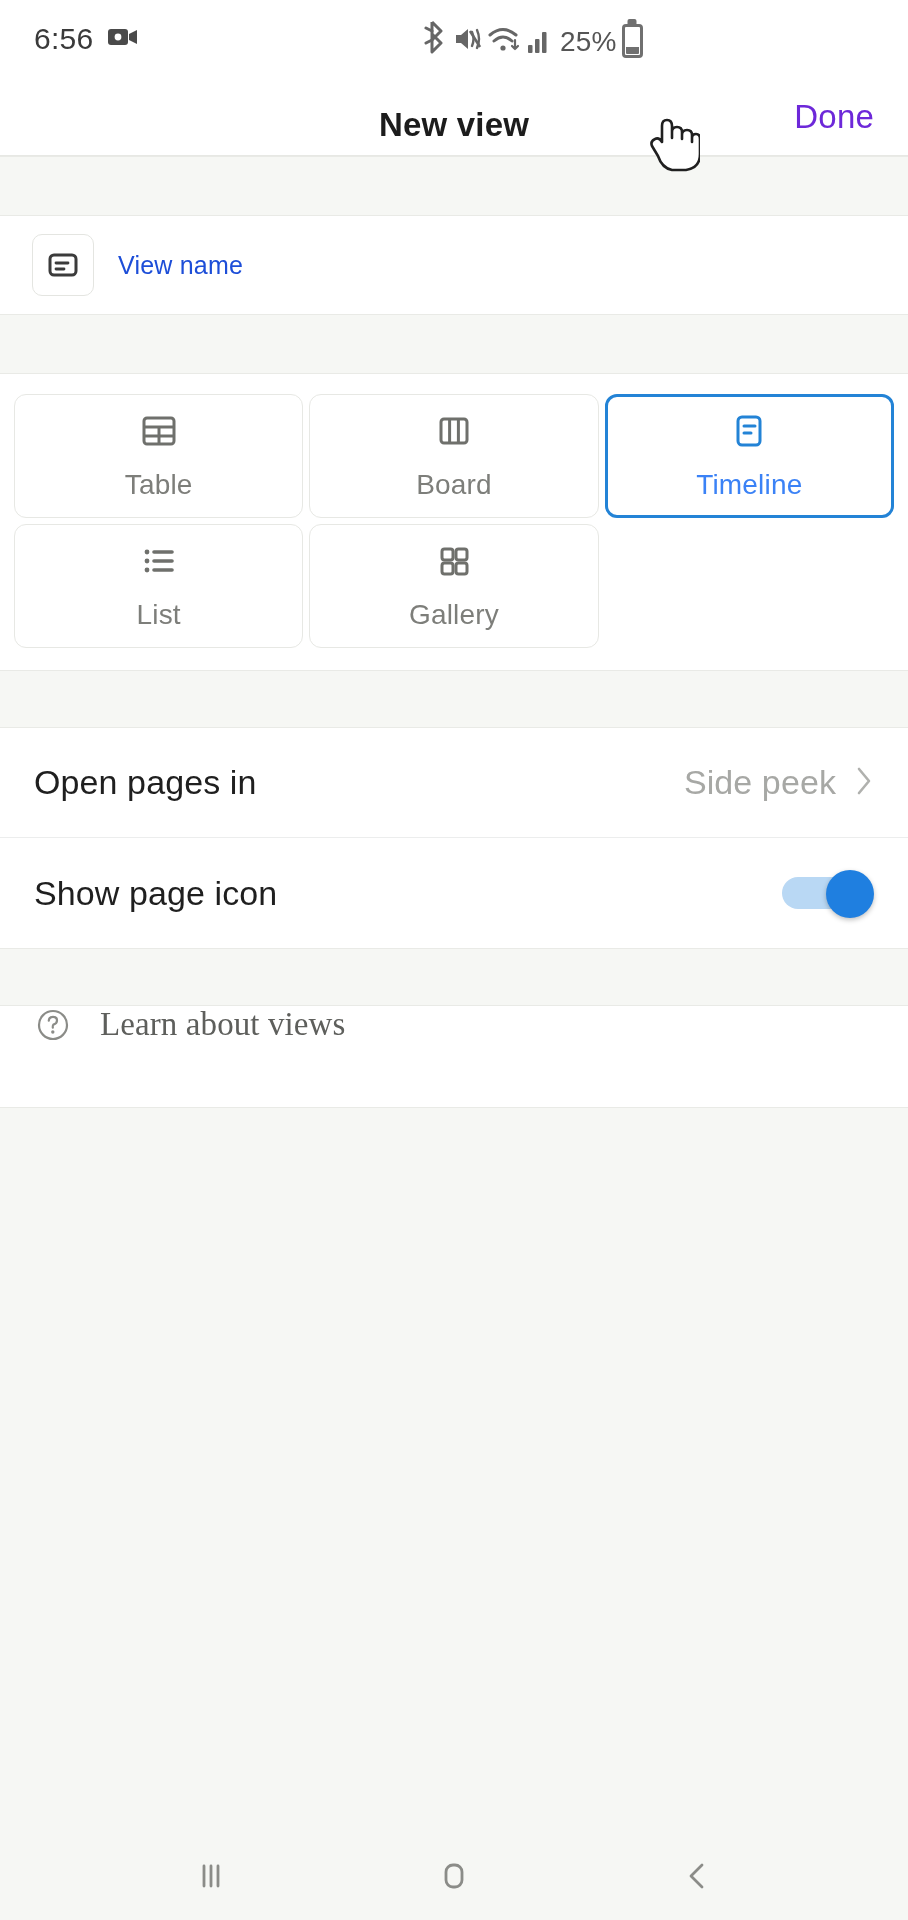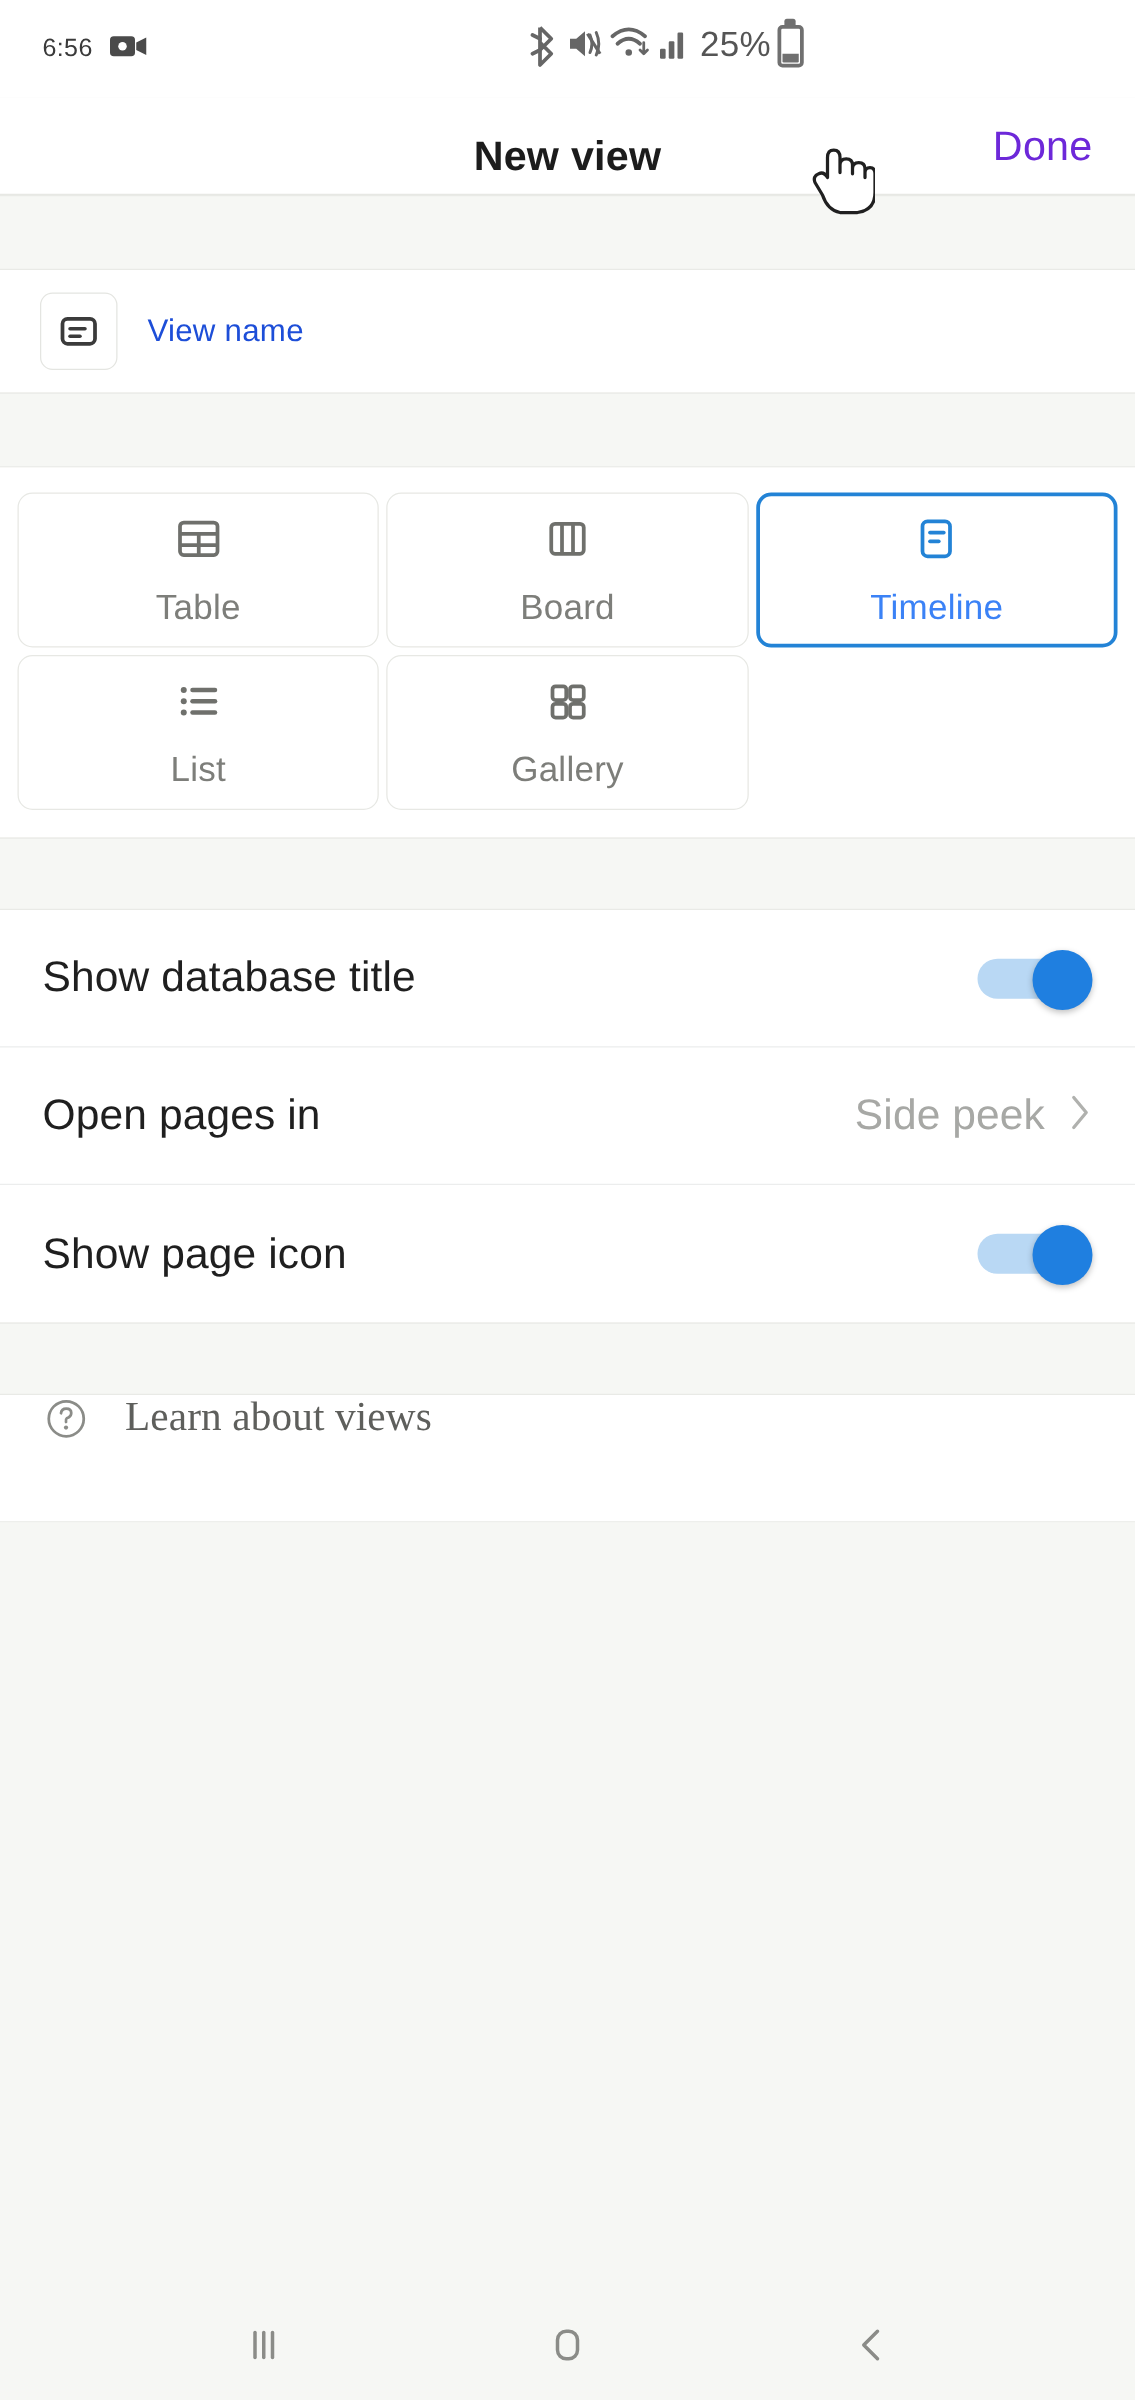--- a/index.html
+++ b/index.html
@@ -11,24 +11,24 @@
     -webkit-font-smoothing:antialiased;
   }
   .phone { width:908px; height:1920px; position:relative; display:flex; flex-direction:column; background:#f6f7f4; }
 
   
   .statusbar {
     height:78px; background:#ffffff; flex:none;
     display:flex; align-items:center; padding:0 34px; position:relative;
   }
   .sb-left { display:flex; align-items:center; gap:14px; }
-  .sb-clock { font-size:20px; color:#3a3a3a; letter-spacing:.3px;text-align:right; }
+  .sb-clock { font-size:30px; color:#3a3a3a; letter-spacing:.3px;text-align:right; }
   .sb-right {
     position:absolute; left:50%; transform:translateX(-30px);
-    display:flex; align-items:flex-start; gap:5px;
+    display:flex; align-items:flex-end; gap:5px;
   }
   .sb-pct { font-size:28px; color:#555; margin-left:4px; letter-spacing:.2px; }
   .ic { display:block; }
 
   
   .battery { width:21px; height:34px; border:3px solid #707070; border-radius:4px; position:relative; }
   .battery::before {
     content:""; position:absolute; top:-8px; left:50%; transform:translateX(-50%);
     width:9px; height:5px; background:#707070; border-radius:2px 2px 0 0;
   }
@@ -255,29 +255,20 @@
           </svg>
       </span>
       <span class="lbl">Gallery</span>
     </div>
   </div>
 
   <div class="gap" style="height:58px"></div>
 
   <div class="settings">
 
-    <div class="srow">
-      <span class="title">Show database title</span>
-      <span class="right">
-        <span class="toggle">
-          <span class="track"></span>
-            <span class="knob"></span>
-        </span>
-      </span>
-    </div>
 
 
     <div class="srow">
       <span class="title">Open pages in</span>
       <span class="right">
         <span class="value">Side peek</span>
         <span class="chev">
           <svg width="20" height="32" viewBox="0 0 20 32">
               <path d="M5 4 L15 16 L5 28" fill="none" stroke="#b0b1ae" stroke-width="2.6" stroke-linecap="round" stroke-linejoin="round"></path>
             </svg>

